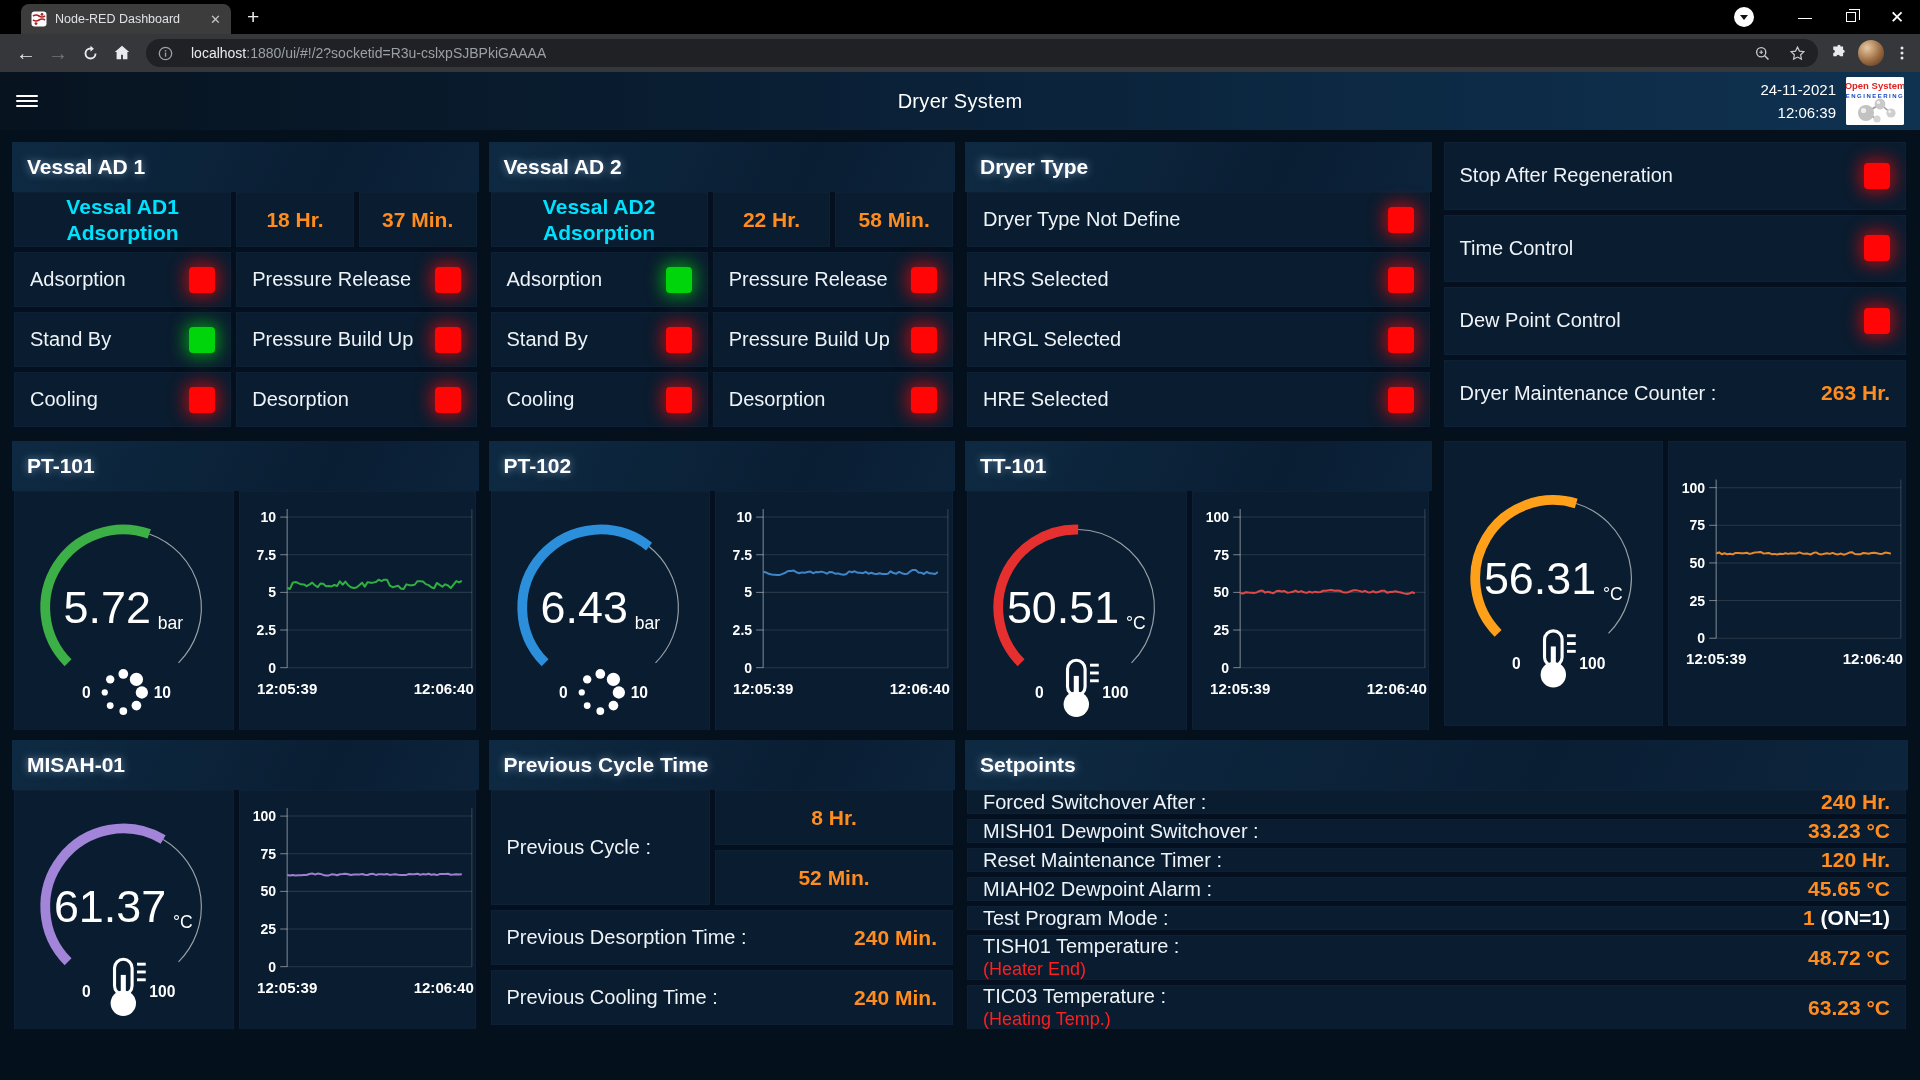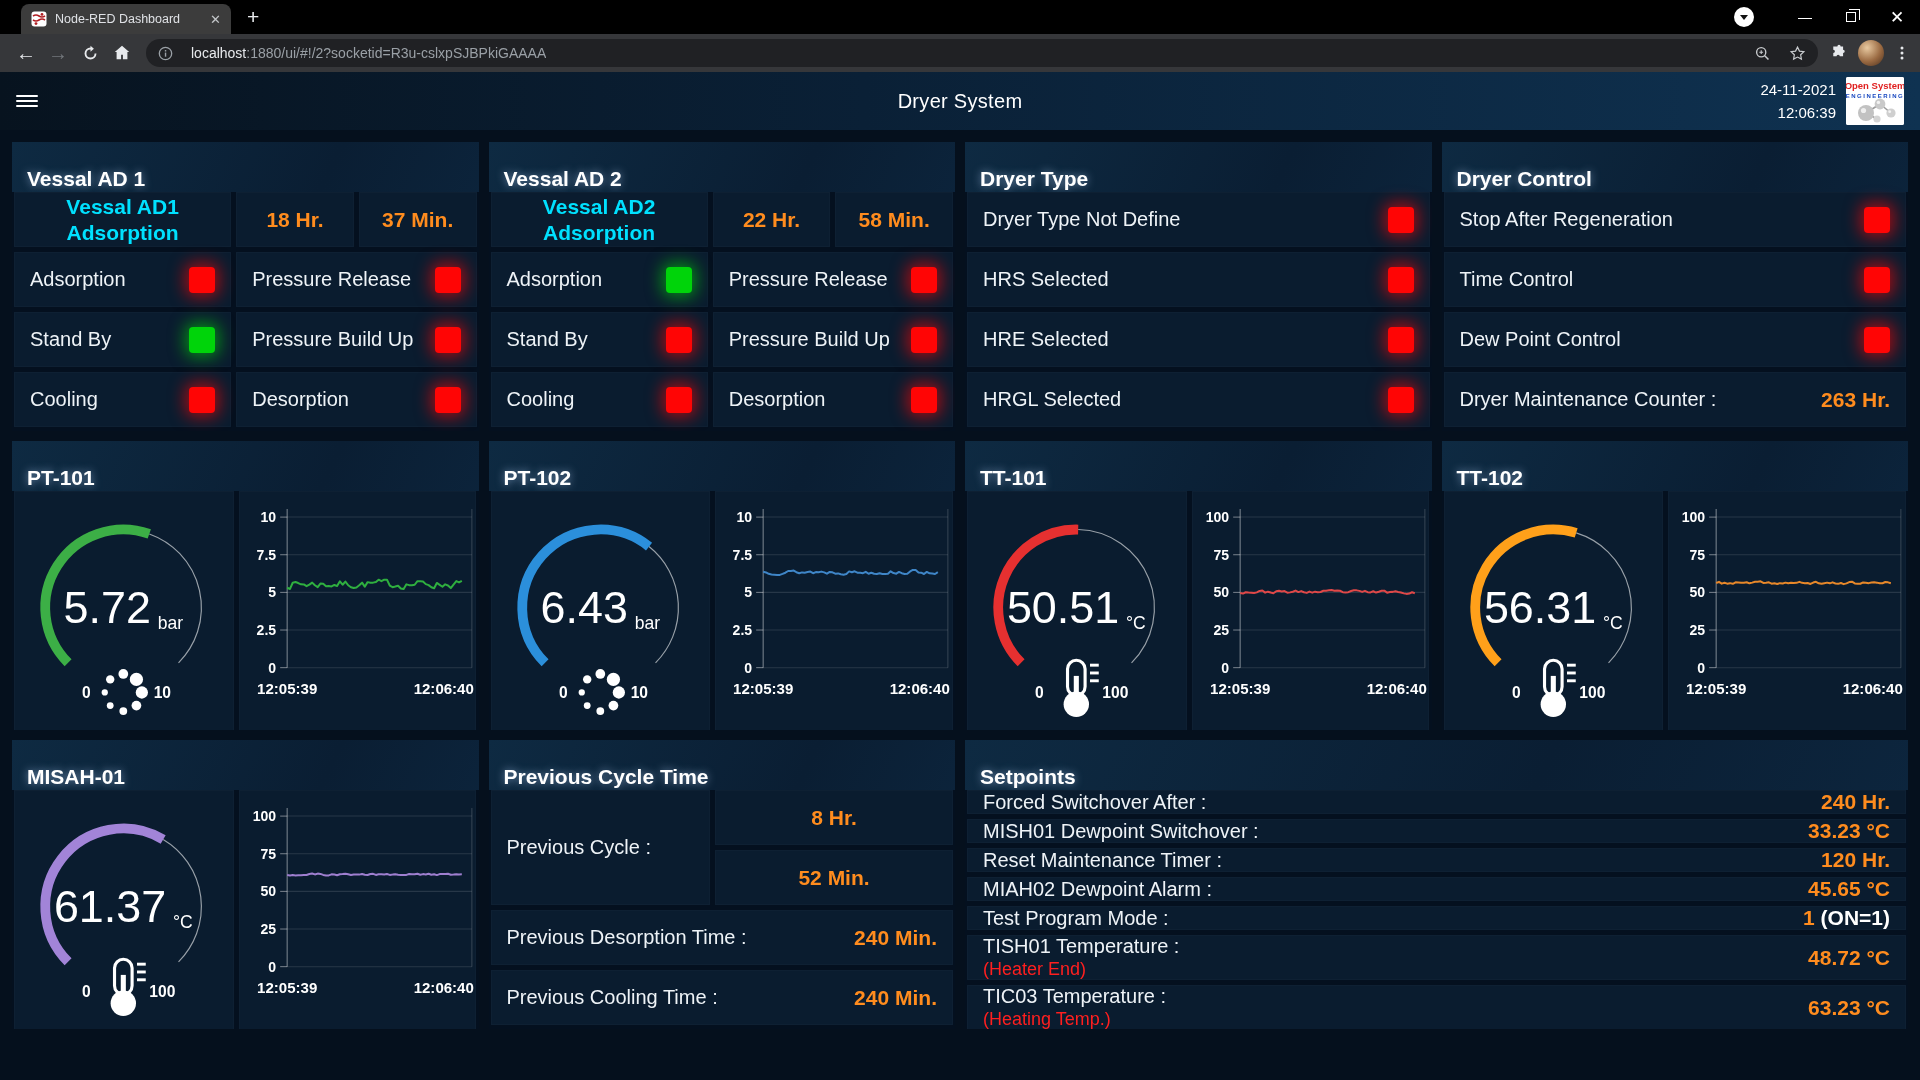--- a/index.html
+++ b/index.html
@@ -46,21 +46,21 @@
   .hd-title { position:absolute; left:0; right:0; text-align:center; color:#fff; font-size:20px; letter-spacing:.3px; }
   .hd-right { margin-left:auto; display:flex; align-items:center; gap:10px; z-index:1; }
   .hd-datetime { text-align:right; color:#fff; font-size:15px; line-height:23px; }
   .logo { width:58px; height:48px; background:#fff; border-radius:2px; overflow:hidden; }
 
   #grid { display:grid; grid-template-columns:repeat(4,1fr); grid-template-rows:repeat(3,289px);
           gap:10px; padding:12px 12px 0 12px; }
   .panel { display:flex; flex-direction:column; overflow:hidden;
            background:linear-gradient(115deg,#0e2a42 0%,#0a1e33 55%,#0d2740 100%); }
   .panel.span2 { grid-column:span 2; }
-  .panel-title { height:50px; line-height:50px; padding:12px 15px; color:#fff; font-size:21px; font-weight:700;
+  .panel-title { height:50px; line-height:50px; padding:0 15px; color:#fff; font-size:21px; font-weight:700;
                  text-shadow:0 0 9px rgba(185,215,255,.6); }
   .panel-body { flex:1; display:grid; gap:5px; padding:0 2px 4px 2px; background:#04101f; }
 
   .cell { background:#0a1c2f; display:flex; align-items:center; padding:0 16px;
           box-shadow:inset 0 0 0 1px rgba(255,255,255,.02); }
   .cell.center { justify-content:center; text-align:center; padding:0 6px; }
   .cell.kv { justify-content:space-between; }
   .slabel { color:#eef3f7; font-size:20px; }
   .sval { color:var(--orange); font-size:21px; font-weight:700; white-space:nowrap; }
   .sval .plain { color:#fff; }
@@ -285,33 +285,32 @@
             <span class="slabel">Dryer Type Not Define</span>
             <span style="flex: 1 1 0%;"></span>
             <div class="led" style="background: rgb(255, 5, 5); box-shadow: rgba(255, 5, 5, 0.6) 0px 0px 16px 4px;"></div>
           </div>
           <div class="cell">
             <span class="slabel">HRS Selected</span>
             <span style="flex: 1 1 0%;"></span>
             <div class="led" style="background: rgb(255, 5, 5); box-shadow: rgba(255, 5, 5, 0.6) 0px 0px 16px 4px;"></div>
           </div>
           <div class="cell">
+            <span class="slabel">HRGL Selected</span>
+            <span style="flex: 1 1 0%;"></span>
+            <div class="led" style="background: rgb(255, 5, 5); box-shadow: rgba(255, 5, 5, 0.6) 0px 0px 16px 4px;"></div>
+          </div>
+          <div class="cell">
             <span class="slabel">HRE Selected</span>
             <span style="flex: 1 1 0%;"></span>
             <div class="led" style="background: rgb(255, 5, 5); box-shadow: rgba(255, 5, 5, 0.6) 0px 0px 16px 4px;"></div>
           </div>
-          <div class="cell">
-            <span class="slabel">HRGL Selected</span>
-            <span style="flex: 1 1 0%;"></span>
-            <div class="led" style="background: rgb(255, 5, 5); box-shadow: rgba(255, 5, 5, 0.6) 0px 0px 16px 4px;"></div>
-          </div>
-        </div>
-      </div>
-      <div class="panel">
-        <div class="panel-title">Dryer Control</div>
+        </div>
+      </div>
+      <div class="panel">
         <div class="panel-body rows4">
           <div class="cell">
             <span class="slabel">Stop After Regeneration</span>
             <span style="flex: 1 1 0%;"></span>
             <div class="led" style="background: rgb(255, 5, 5); box-shadow: rgba(255, 5, 5, 0.6) 0px 0px 16px 4px;"></div>
           </div>
           <div class="cell">
             <span class="slabel">Time Control</span>
             <span style="flex: 1 1 0%;"></span>
             <div class="led" style="background: rgb(255, 5, 5); box-shadow: rgba(255, 5, 5, 0.6) 0px 0px 16px 4px;"></div>
@@ -465,21 +464,20 @@
               <line x1="48" y1="18" x2="48" y2="176" stroke="rgba(255,255,255,0.4)" stroke-width="1.2"></line>
               <line x1="232" y1="18" x2="232" y2="176" stroke="rgba(255,255,255,0.18)" stroke-width="1"></line>
               <text x="48" y="202" text-anchor="middle" fill="#fff" font-size="15" font-weight="bold" font-family="Liberation Sans, sans-serif">12:05:39</text>
               <text x="234" y="202" text-anchor="end" fill="#fff" font-size="15" font-weight="bold" font-family="Liberation Sans, sans-serif">12:06:40</text>
               <polyline points="48.0,101.6 50.8,102.2 53.5,100.9 56.3,101.2 59.0,101.3 61.8,101.7 64.6,101.0 67.3,99.6 70.1,99.2 72.9,101.3 75.6,100.3 78.4,101.2 81.1,101.9 83.9,99.9 86.7,99.4 89.4,100.1 92.2,99.7 95.0,101.3 97.7,101.0 100.5,100.4 103.2,99.2 106.0,100.7 108.8,99.7 111.5,100.9 114.3,101.5 117.0,100.2 119.8,101.3 122.6,100.3 125.3,100.8 128.1,100.6 130.9,99.4 133.6,99.3 136.4,99.0 139.1,98.7 141.9,99.4 144.7,99.2 147.4,99.4 150.2,100.8 153.0,101.1 155.7,100.8 158.5,99.6 161.2,98.9 164.0,99.0 166.8,99.5 169.5,100.5 172.3,99.5 175.0,100.8 177.8,101.0 180.6,99.9 183.3,101.2 186.1,100.4 188.9,99.4 191.6,99.3 194.4,101.3 197.1,100.7 199.9,100.5 202.7,99.9 205.4,100.6 208.2,101.1 211.0,102.0 213.7,102.5 216.5,102.2 219.2,100.9 222.0,101.8" fill="none" stroke="#e04848" stroke-width="2" stroke-linejoin="round"></polyline>
             </svg>
           </div>
         </div>
       </div>
       <div class="panel">
-        <div class="panel-title">TT-102</div>
         <div class="panel-body gauge-body">
           <div class="gcell">
             <svg viewBox="0 0 225 243">
               <path d="M 135.44 39.51 A 80 80 0 0 1 168.57 172.57" fill="none" stroke="#98a0a8" stroke-width="1.2"></path>
               <path d="M 55.43 172.57 A 80 80 0 0 1 135.44 39.51" fill="none" stroke="#ffa01a" stroke-width="10"></path>
               <text x="112" y="132" text-anchor="middle" fill="#fff" font-size="46" font-family="Liberation Sans, sans-serif"><tspan>56.31</tspan><tspan font-size="18" dx="7" dy="6">°C</tspan></text>
               <text x="74" y="209" text-anchor="middle" fill="#fff" font-size="16" font-weight="bold" font-family="Liberation Sans, sans-serif">0</text>
               <text x="152" y="209" text-anchor="middle" fill="#fff" font-size="16" font-weight="bold" font-family="Liberation Sans, sans-serif">100</text>
               <g transform="translate(112,170)">
                 <rect x="-9" y="0" width="18" height="36" rx="9" fill="none" stroke="#fff" stroke-width="3.2"></rect>

